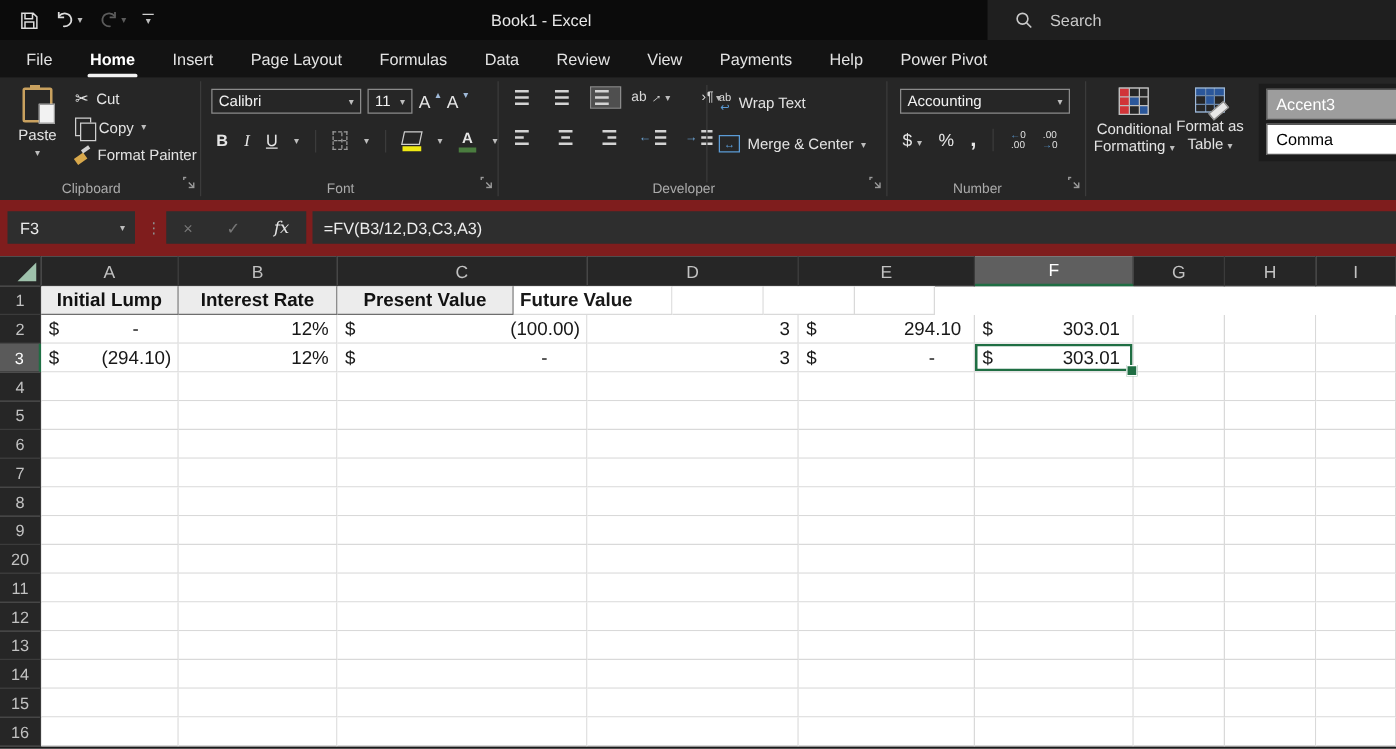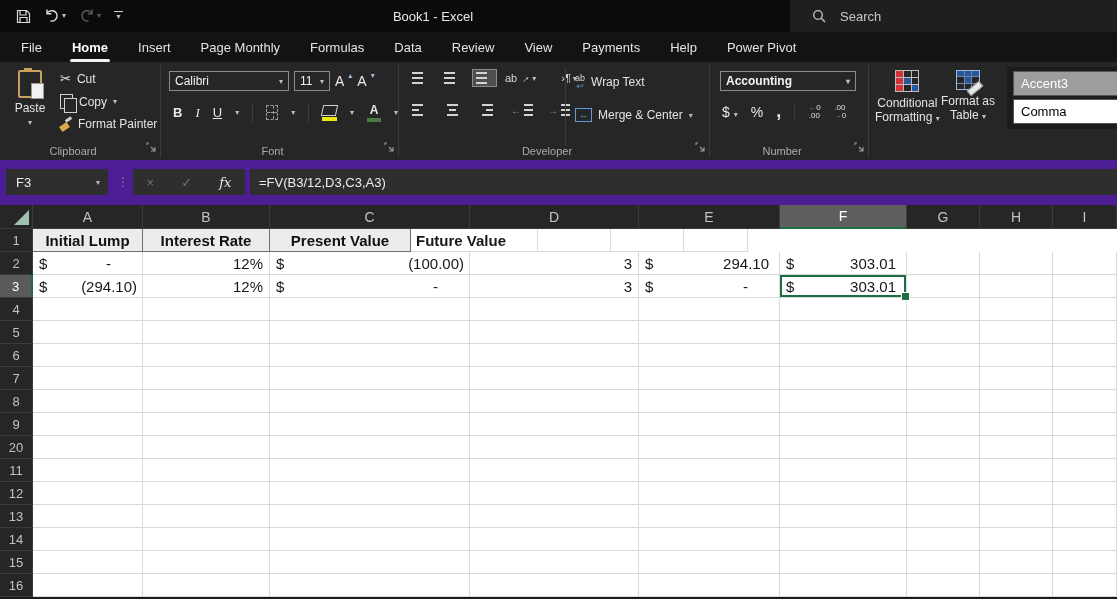--- a/index.html
+++ b/index.html
@@ -70,38 +70,38 @@
   .icon-btn.selected{background:#4f4f4f;outline:1px solid #8b8b8b;}
   .orient{display:flex;align-items:center;gap:2px;font-size:11px;color:#d8d8d8;}
   .diag{display:inline-block;transform:rotate(-40deg);font-size:11px;}
   .al-divider{position:absolute;left:166px;top:6px;height:78px;width:1px;background:#3b3b3b;}
   .wrap-btn{position:absolute;left:176px;top:12px;display:flex;align-items:center;gap:6px;white-space:nowrap;}
   .merge-btn{position:absolute;left:176px;top:46px;display:flex;align-items:center;gap:6px;white-space:nowrap;}
   .wrap-ico{font-size:9px;color:#d8d8d8;line-height:8px;text-align:center;}
   .wrap-ico .ret{color:#5b9bd5;}
   .merge-ico{width:15px;height:12px;border:1px solid #5b9bd5;display:flex;align-items:center;justify-content:center;color:#5b9bd5;font-size:9px;}
   
-  .num-combo{margin:9px 0 0 10px;width:136px;font-weight:bold;}
+  .num-combo{margin:9px 0 0 10px;width:136px;}
   .num-row{display:flex;align-items:center;gap:13px;margin:10px 0 0 12px;font-size:14px;}
   .decimals{display:flex;flex-direction:column;align-items:center;font-size:8px;line-height:8px;color:#e0e0e0;}
   .decimals .arr{color:#5b9bd5;}
   
   .bigbtn{position:absolute;top:8px;display:flex;flex-direction:column;align-items:center;gap:4px;text-align:center;font-size:12px;color:#e3e3e3;line-height:14px;}
   .cf-ico{width:22px;height:20px;display:grid;grid-template-columns:repeat(3,1fr);grid-template-rows:repeat(3,1fr);gap:1px;background:#bdbdbd;border:1px solid #bdbdbd;}
   .cf-ico b{background:#262626;}
   .cf-ico b.r{background:#d13438;}
   .cf-ico b.bl{background:#2b579a;}
   .fat-ico{width:22px;height:18px;border:1px solid #9fb9d8;position:relative;display:grid;grid-template-columns:repeat(3,1fr);grid-template-rows:repeat(3,1fr);gap:1px;background:#6b86a8;}
   .fat-ico b{background:#262626;}
   .fat-ico b.bl{background:#2b579a;}
   .fat-ico .brush{position:absolute;right:-4px;bottom:-3px;width:14px;height:5px;background:#e8e8e8;transform:rotate(-40deg);border:1px solid #8a8a8a;}
   .gallery{position:absolute;left:138px;top:5px;width:220px;height:62px;background:#1c1c1c;padding:4px 0 0 6px;box-sizing:border-box;}
   .style-chip{width:200px;height:25px;display:flex;align-items:center;padding-left:7px;font-size:13px;box-sizing:border-box;margin-bottom:3px;border:1px solid #555;}
   
-  .fbar{position:absolute;left:0;top:160px;width:1117px;height:45px;background:#4c1d95;}
+  .fbar{position:absolute;left:0;top:160px;width:1117px;height:45px;background:#7f1d1d;}
   .namebox{position:absolute;left:6px;top:9px;width:102px;height:26px;background:#2e2e2e;display:flex;align-items:center;justify-content:space-between;padding:0 8px 0 10px;box-sizing:border-box;color:#ececec;font-size:13px;}
   .fdots{position:absolute;left:117px;top:9px;height:26px;display:flex;align-items:center;color:#8f8f8f;font-size:12px;}
   .fbtns{position:absolute;left:133px;top:9px;width:112px;height:26px;background:#2e2e2e;display:flex;align-items:center;justify-content:space-around;font-size:13px;}
   .fbtns .dim2{color:#767676;}
   .fx{font-family:"DejaVu Serif",serif;font-style:italic;color:#e6e6e6;}
   .finput{position:absolute;left:250px;top:9px;right:0;height:26px;background:#2e2e2e;display:flex;align-items:center;padding-left:9px;color:#ededed;font-size:13px;}
   
   .grid{position:absolute;left:0;top:205px;width:1117px;background:#ffffff;}
   .grow{display:flex;}
   .ghead .gcell{background:#262626;color:#c2c2c2;font-size:14px;display:flex;align-items:center;justify-content:center;border-right:1px solid #3b3b3b;border-bottom:1px solid #3b3b3b;box-sizing:border-box;height:24px;}
@@ -158,21 +158,21 @@
         <path d="M9.3 9.3 L13 13" stroke="#c9c9c9" stroke-width="1.3"></path>
       </svg>
     <span>Search</span>
   </div>
 </div>
 
 <div class="tabsrow" id="tabs">
     <div class="tab">File</div>
     <div class="tab active">Home</div>
     <div class="tab">Insert</div>
-    <div class="tab">Page Monthly</div>
+    <div class="tab">Page Layout</div>
     <div class="tab">Formulas</div>
     <div class="tab">Data</div>
     <div class="tab">Review</div>
     <div class="tab">View</div>
     <div class="tab">Payments</div>
     <div class="tab">Help</div>
     <div class="tab">Power Pivot</div>
   </div>
 
 <div class="ribbon">

